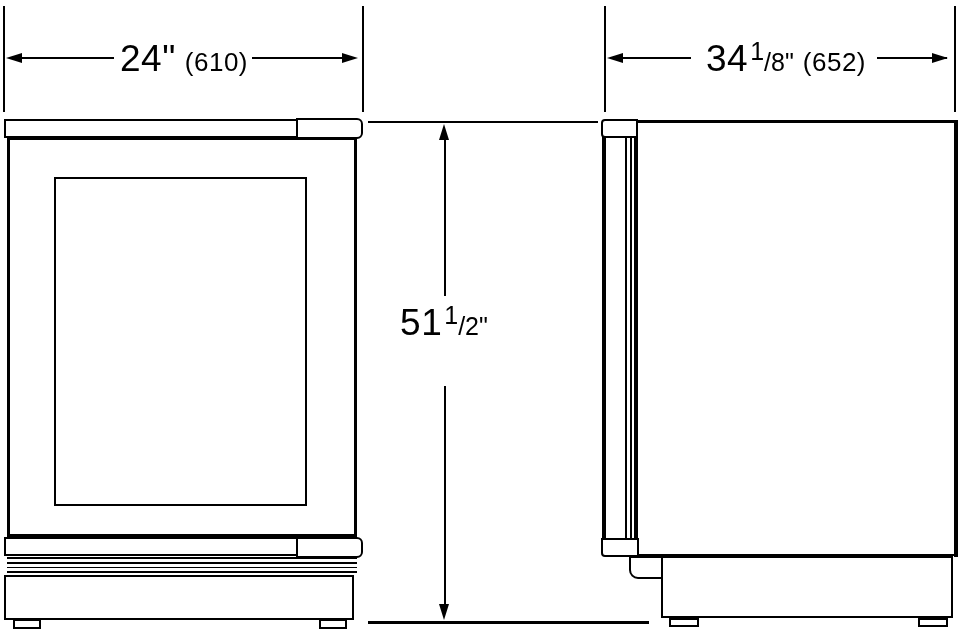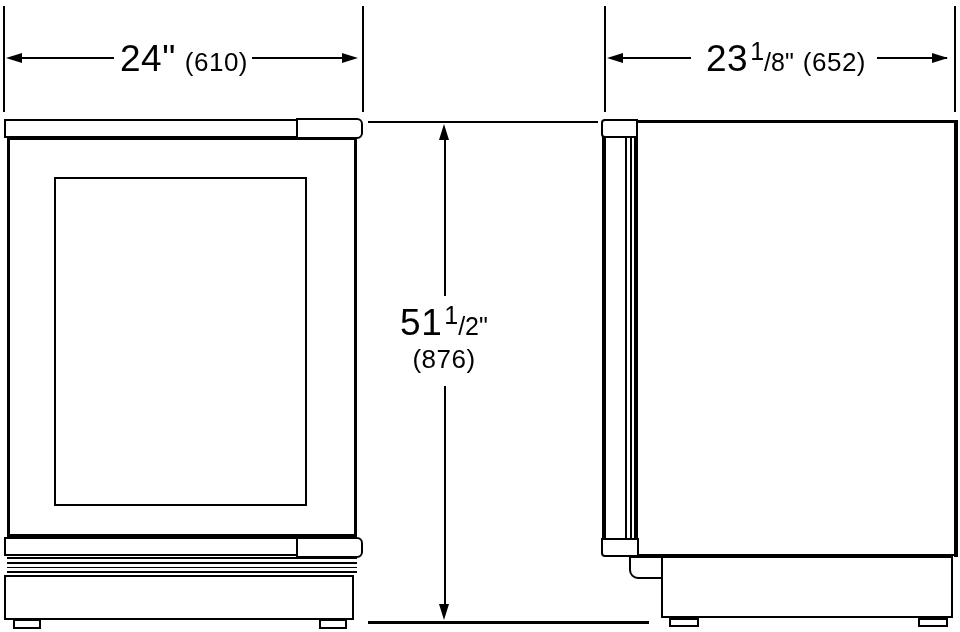--- a/index.html
+++ b/index.html
@@ -37,21 +37,21 @@
     <span class="dim-metric">(610)</span>
   </div>
 
   <div class="ln" style="left:604px;top:6px;width:2px;height:106px"></div>
   <div class="ln" style="left:954px;top:6px;width:2px;height:106px"></div>
   <div class="arr arr-left" style="left:607px;top:52.5px"></div>
   <div class="ln" style="left:619px;top:57px;width:72px;height:2px"></div>
   <div class="ln" style="left:877px;top:57px;width:70px;height:2px"></div>
   <div class="arr arr-right" style="left:932px;top:52.5px"></div>
   <div class="dim-label" style="left:688px;top:40px;width:196px">
-    <span class="dim-main">23</span>
+    <span class="dim-main">34</span>
     <span class="dim-sup">1</span>
     <span class="dim-frac">/8"</span>
     <span class="dim-metric">(652)</span>
   </div>
 
   <div class="box" style="left:4px;top:119px;width:294px;height:18.5px"></div>
   <div class="box" style="left:296px;top:117.5px;width:67px;height:21px;border-width:2.5px;border-radius:0 6px 6px 0"></div>
   <div class="box" style="left:7px;top:137px;width:350px;height:400px;border-width:3.5px"></div>
   <div class="box" style="left:54px;top:177px;width:253px;height:329px;border-width:2.5px"></div>
   <div class="box" style="left:4px;top:537px;width:294px;height:19px"></div>
@@ -65,21 +65,20 @@
   <div class="box" style="left:319px;top:619px;width:28px;height:9.5px"></div>
 
   <div class="ln" style="left:368px;top:120.5px;width:230px;height:2px"></div>
   <div class="arr arr-up" style="left:439px;top:124px"></div>
   <div class="ln" style="left:443.5px;top:136px;width:2px;height:160px"></div>
   <div class="dim-label" style="left:381px;top:304px;width:126px">
     <span class="dim-main">51</span>
     <span class="dim-sup">1</span>
     <span class="dim-frac">/2"</span>
   </div>
-  <div class="metric-line" style="left:381px;top:344px;width:126px">(876)</div>
   <div class="ln" style="left:443.5px;top:386px;width:2px;height:222px"></div>
   <div class="arr arr-down" style="left:439px;top:604px"></div>
   <div class="ln" style="left:368px;top:621px;width:281px;height:2.5px"></div>
 
   <div class="ln" style="left:602px;top:137px;width:3.5px;height:401px"></div>
   <div class="ln" style="left:625px;top:137px;width:1.8px;height:401px"></div>
   <div class="ln" style="left:630px;top:137px;width:1.8px;height:401px"></div>
   <div class="ln" style="left:634px;top:119px;width:4px;height:437px"></div>
   <div class="ln" style="left:634px;top:119.5px;width:322px;height:3.5px"></div>
   <div class="ln" style="left:954px;top:119.5px;width:3.5px;height:437px"></div>

